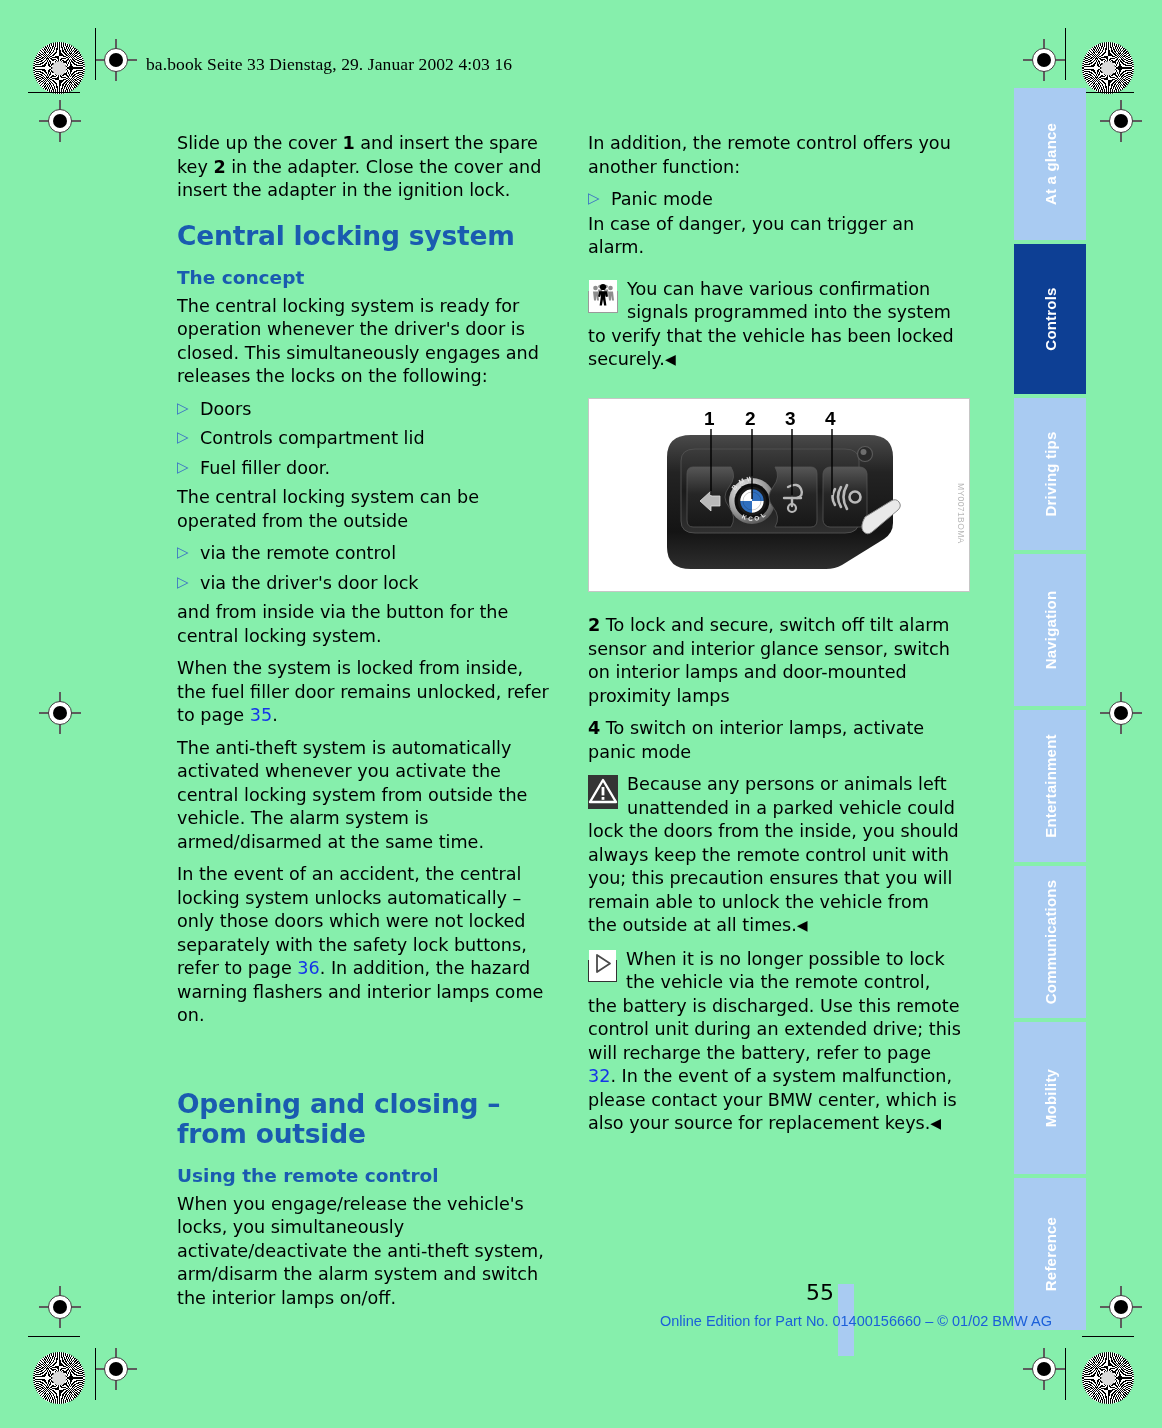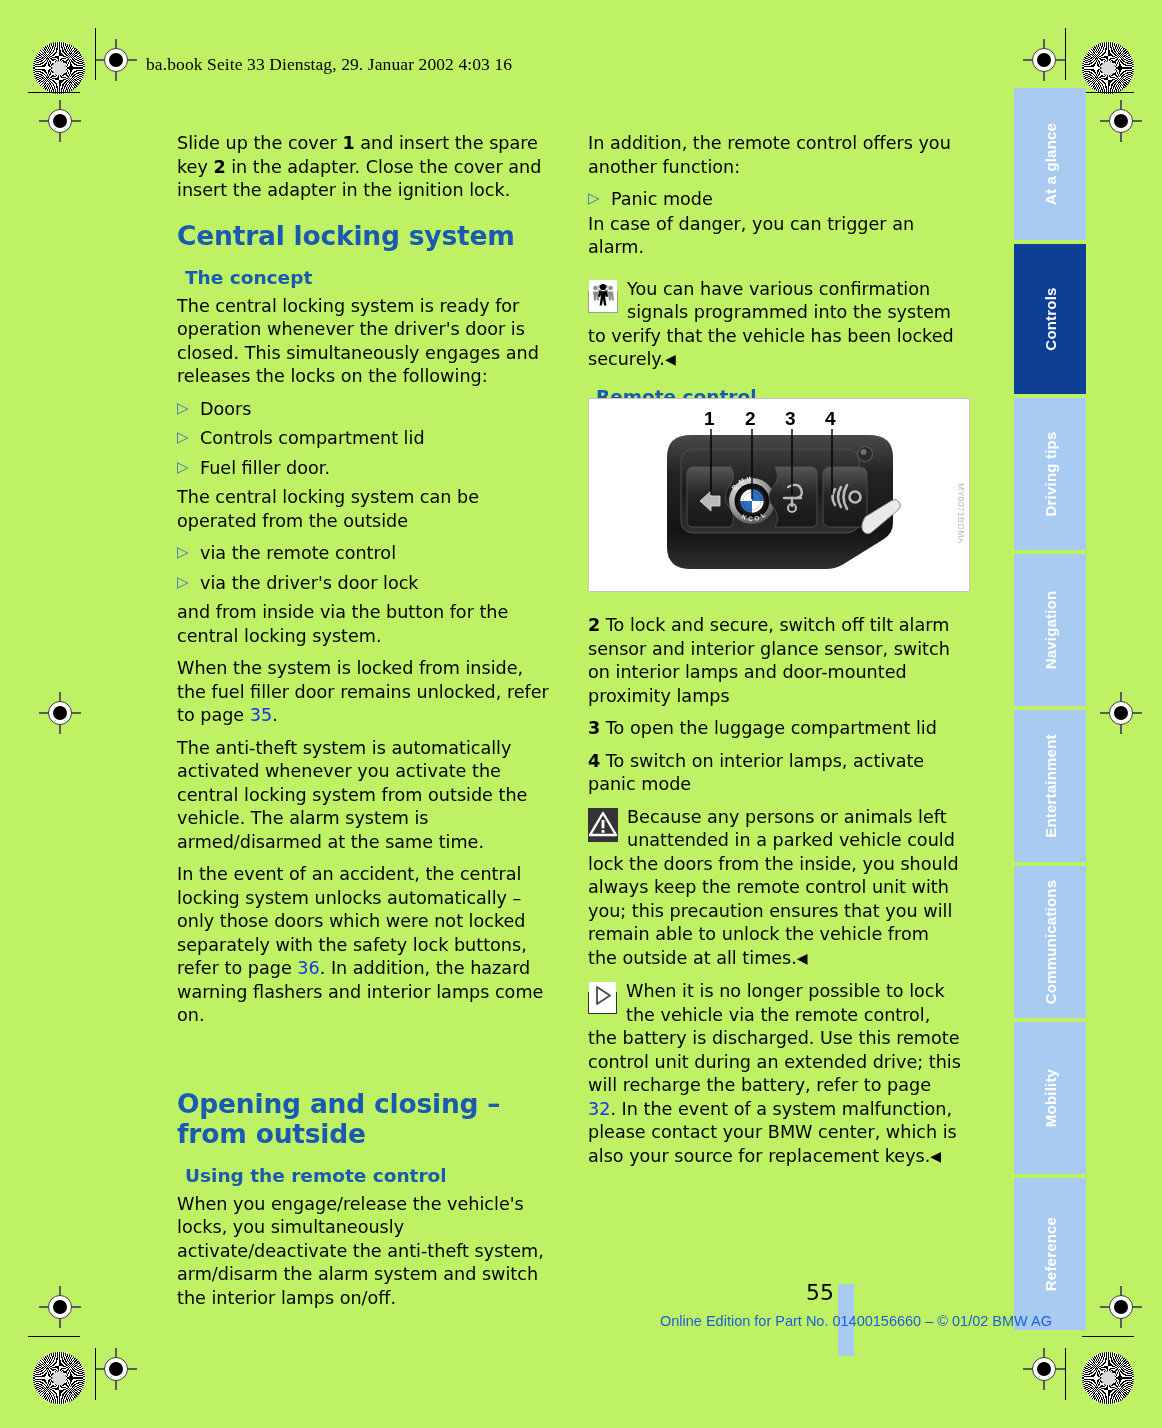--- a/index.html
+++ b/index.html
@@ -2,21 +2,21 @@
 <html><head>
 <meta charset="utf-8">
 <style>
   * { box-sizing: border-box; margin: 0; padding: 0; }
   html, body {
     width: 1162px; height: 1428px;
     background: #ffffff;
     font-family: "DejaVu Sans", sans-serif;
     overflow: hidden;
   }
-  .page { position: relative; width: 1162px; height: 1428px; background:#bef264; }
+  .page { position: relative; width: 1162px; height: 1428px; background:#86efac; }
 
   
   .starburst {
     position: absolute; border-radius: 50%;
     background:
       repeating-conic-gradient(#000 0deg 2.4deg, #fff 2.4deg 4.8deg);
   }
   .starburst::after {
     content:""; position:absolute; left:50%; top:50%;
     width:26%; height:26%; transform:translate(-50%,-50%);
@@ -55,21 +55,21 @@
   p.body { margin-bottom: 9px; }
   .spacer-sm { height: 9px; }
   .spacer-lg { height: 34px; }
 
   h1.chapter {
     color:#1a5bb0; font-weight:bold; font-size:26.5px; line-height:30px;
     margin: 18px 0 16px 0; letter-spacing:-0.2px;
   }
   h2.section {
     color:#1a5bb0; font-weight:bold; font-size:18.5px; line-height:22px;
-    margin: 2px 0 6px 8px;
+    margin: 2px 0 6px 0;
   }
   .link { color:#1435e8; }
 
   
   .bullet { display:flex; align-items:flex-start; margin-bottom:6px; }
   .bullet .tri {
     flex:0 0 auto; width:16px; margin-right:7px; margin-top:3px;
     line-height:1; color:#3a6fc4; font-size:15px;
   }
   .bullet .btxt { flex:1 1 auto; }
@@ -304,21 +304,20 @@
             <g fill="#000000">
               <circle cx="14" cy="7" r="3.1"></circle>
               <path d="M10.2 11.2h7.6l1.1 5.4-1.9 0.5-0.8-3.1v3.1l1.2 8.4h-2.3l-1.1-6.3-1.1 6.3h-2.3l1.2-8.4v-3.1l-0.8 3.1-1.9-0.5z"></path>
             </g>
           </svg>
         </span>
       </span>
       <span>You can have various confirmation signals programmed into the system to verify that the vehicle has been locked securely.</span><span class="endmark">◀</span>
     </div>
 
-    <h2 class="section" style="margin-top:14px;">Remote control</h2>
   </div>
 
   <div class="figure">
     <svg width="380" height="192" viewBox="0 0 380 192" aria-hidden="true">
       <defs>
         <linearGradient id="bodyg" x1="0" y1="0" x2="0" y2="1">
           <stop offset="0%" stop-color="#4a4a4a"></stop>
           <stop offset="28%" stop-color="#232323"></stop>
           <stop offset="72%" stop-color="#141414"></stop>
           <stop offset="100%" stop-color="#2e2e2e"></stop>
@@ -396,21 +395,20 @@
     <div class="callnum" style="left:115px; top:9px;">1</div>
     <div class="callnum" style="left:156px; top:9px;">2</div>
     <div class="callnum" style="left:196px; top:9px;">3</div>
     <div class="callnum" style="left:236px; top:9px;">4</div>
 
     <div class="figcode">MY0071BOMA</div>
   </div>
 
   <div class="col col-right" style="top:614px;">
     <p class="numitem"><b>2</b> <span>To lock and secure, switch off tilt alarm sensor and interior glance sensor, switch on interior lamps and door-mounted proximity lamps</span></p>
-    <p class="numitem"><b>3</b> <span>To open the luggage compartment lid</span></p>
     <p class="numitem"><b>4</b> <span>To switch on interior lamps, activate panic mode</span></p>
 
     <div class="note" style="margin-top:4px;">
       <span class="ico">
         <span class="icon-warn">
           <svg width="30" height="30" viewBox="0 0 30 30" aria-hidden="true">
             <rect x="0" y="0" width="30" height="30" fill="#343434"></rect>
             <path d="M15 5 L28 27 L2 27 Z" fill="none" stroke="#ffffff" stroke-width="2.4" stroke-linejoin="round"></path>
             <rect x="13.6" y="12" width="2.8" height="8.4" fill="#ffffff"></rect>
             <rect x="13.6" y="22" width="2.8" height="2.8" fill="#ffffff"></rect>

